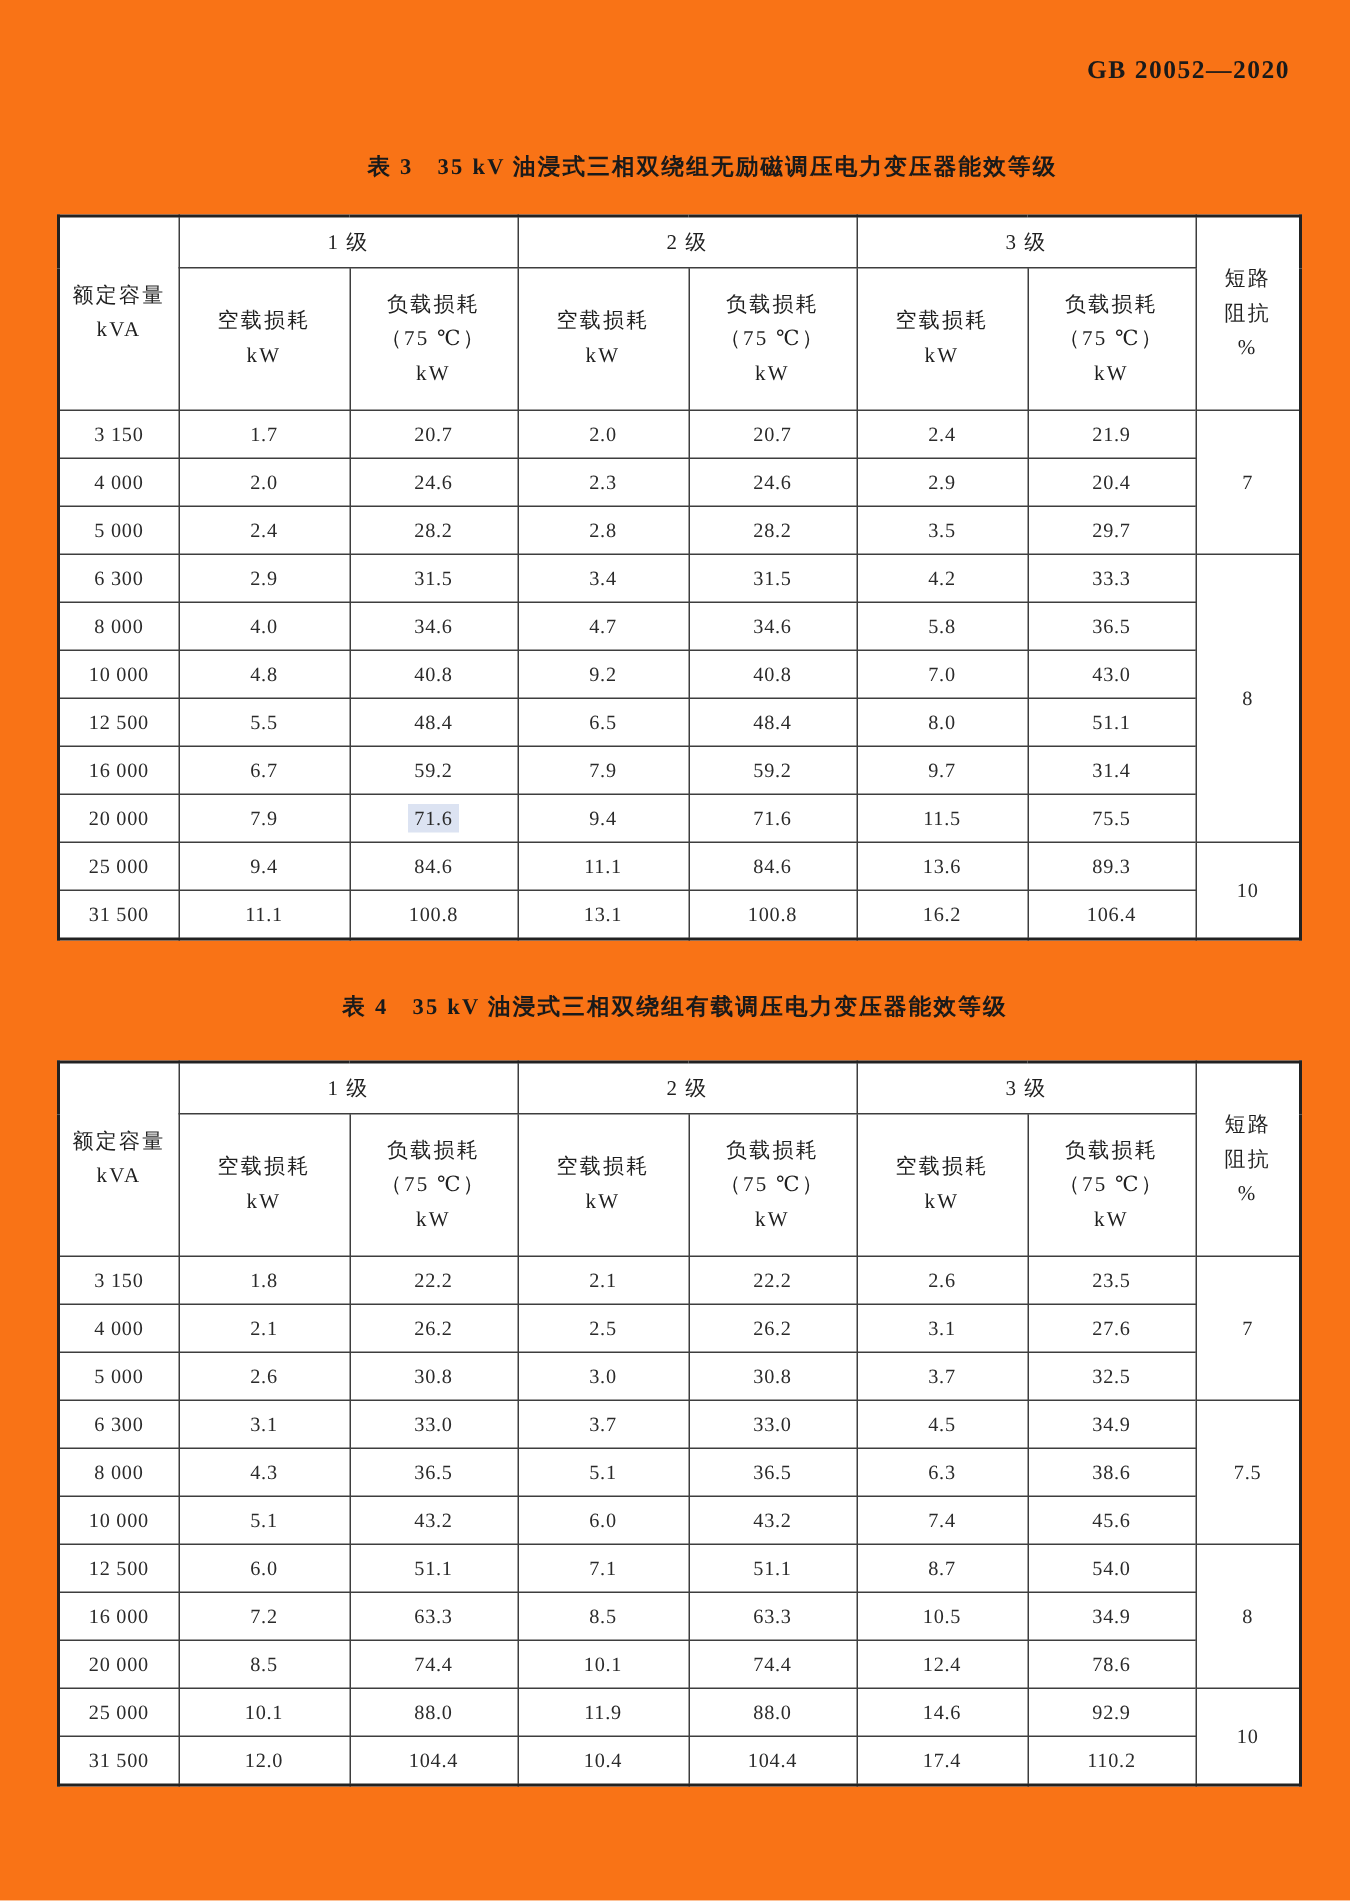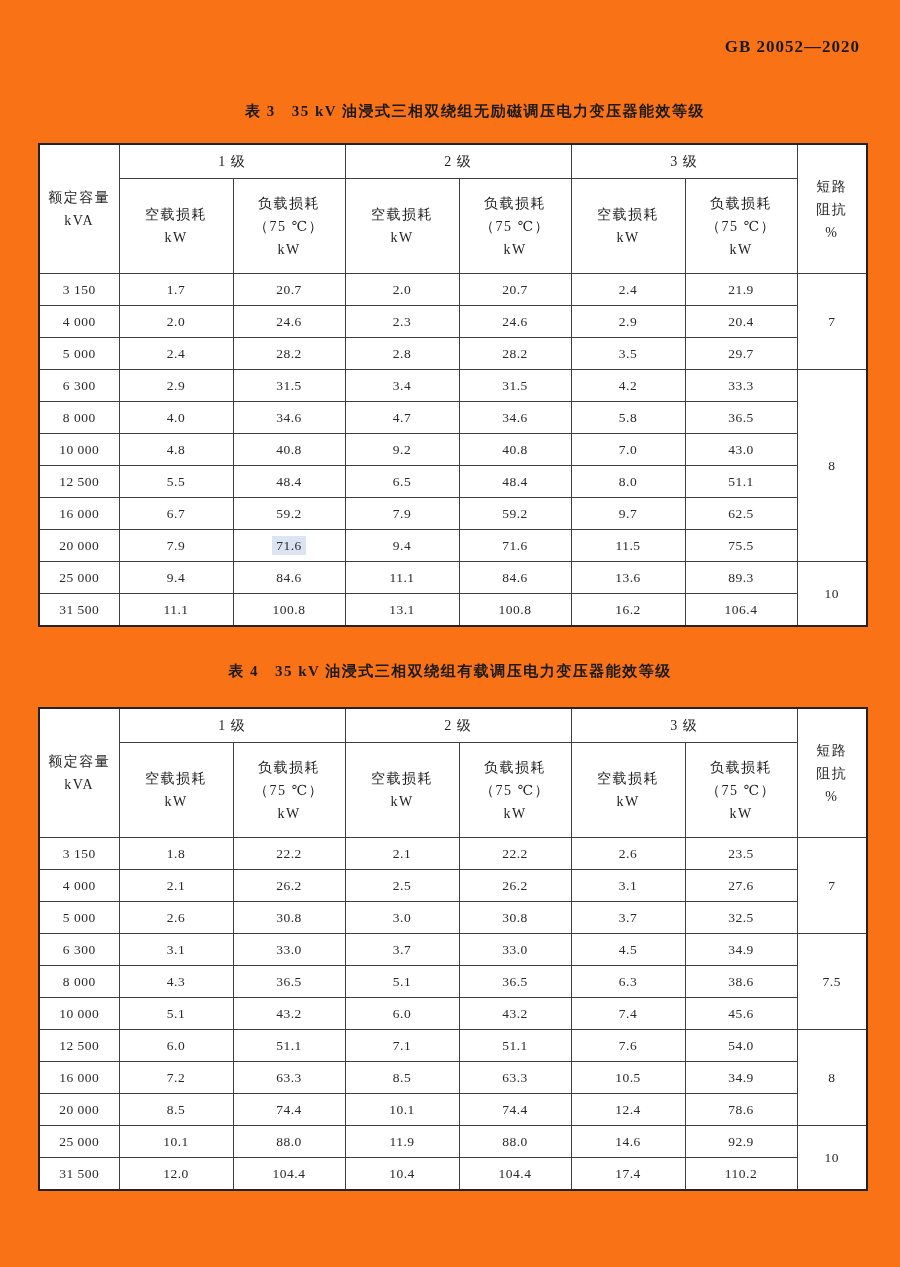--- a/index.html
+++ b/index.html
@@ -215,21 +215,21 @@
           <td>8.0</td>
           <td>51.1</td>
         </tr>
         <tr>
           <td>16 000</td>
           <td>6.7</td>
           <td>59.2</td>
           <td>7.9</td>
           <td>59.2</td>
           <td>9.7</td>
-          <td>62.5</td>
+          <td>31.4</td>
         </tr>
         <tr>
           <td>20 000</td>
           <td>7.9</td>
           <td><span class="hl">71.6</span></td>
           <td>9.4</td>
           <td>71.6</td>
           <td>11.5</td>
           <td>75.5</td>
         </tr>
@@ -370,21 +370,21 @@
           <td>43.2</td>
           <td>7.4</td>
           <td>45.6</td>
         </tr>
         <tr>
           <td>12 500</td>
           <td>6.0</td>
           <td>51.1</td>
           <td>7.1</td>
           <td>51.1</td>
-          <td>7.6</td>
+          <td>8.7</td>
           <td>54.0</td>
           <td class="impedance-cell" rowspan="3">8</td>
         </tr>
         <tr>
           <td>16 000</td>
           <td>7.2</td>
           <td>63.3</td>
           <td>8.5</td>
           <td>63.3</td>
           <td>10.5</td>

